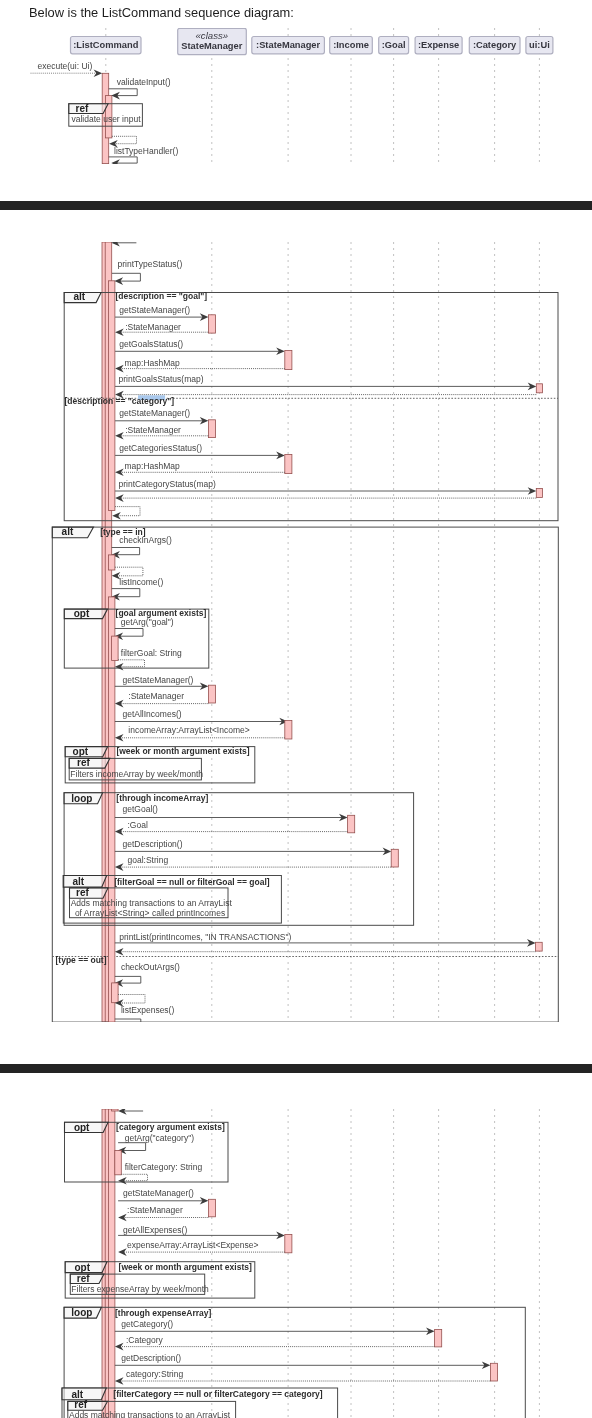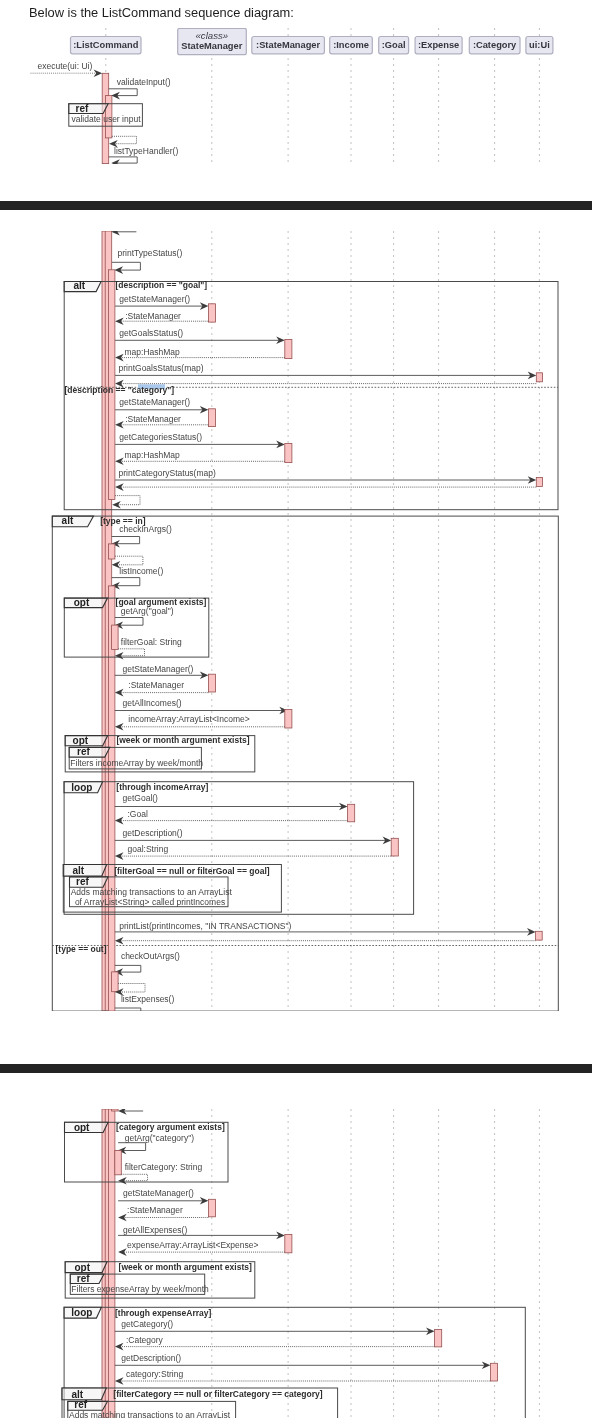--- a/index.html
+++ b/index.html
@@ -113,21 +113,21 @@
     </g>
 
     <g>
       <text class="t" x="114" y="126.2">listTypeHandler()</text>
       <path d="M108.7 128.9 L137.2 128.9 L137.2 135.1 L114.2 135.1" class="sl"></path>
       <path d="M111.3 135.1 L119.9 131.3 L117.3 135.1 L119.9 138.9 Z" class="head"></path>
     </g>
   </svg>
   </div>
 
-  <div class="slice" style="top:231px;height:780px;width:592px">
+  <div class="slice" style="top:242px;height:780px;width:592px">
   <svg width="592" height="780" viewBox="0 246.8 592 780">
     <g>
       <line x1="211.8" y1="246.8" x2="211.8" y2="1027" class="ll"></line>
       <line x1="288.1" y1="246.8" x2="288.1" y2="1027" class="ll"></line>
       <line x1="351" y1="246.8" x2="351" y2="1027" class="ll"></line>
       <line x1="393.6" y1="246.8" x2="393.6" y2="1027" class="ll"></line>
       <line x1="438.6" y1="246.8" x2="438.6" y2="1027" class="ll"></line>
       <line x1="494.6" y1="246.8" x2="494.6" y2="1027" class="ll"></line>
       <line x1="539.4" y1="246.8" x2="539.4" y2="1027" class="ll"></line>
     </g>

